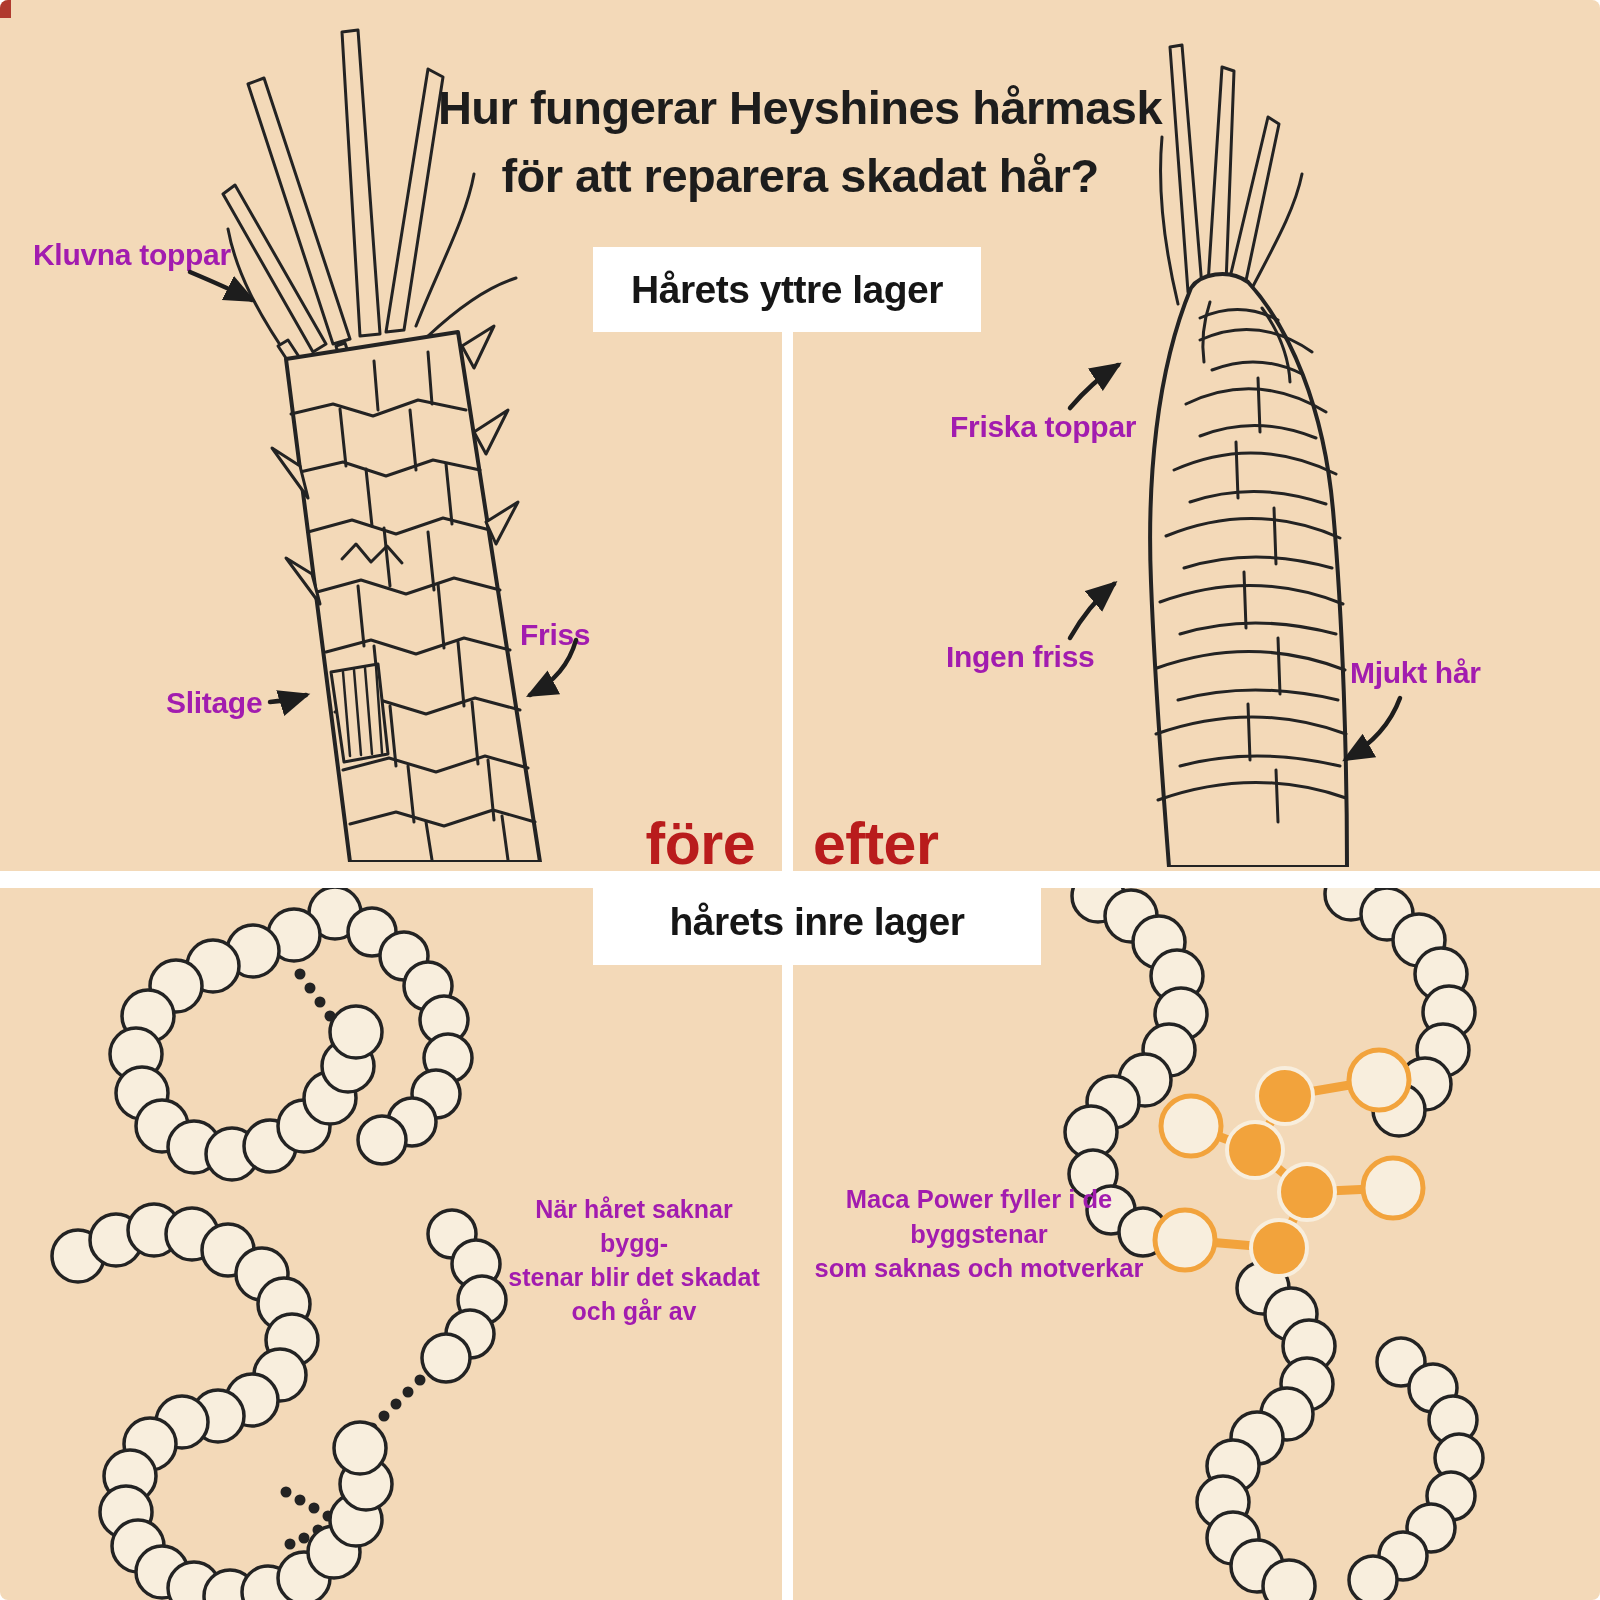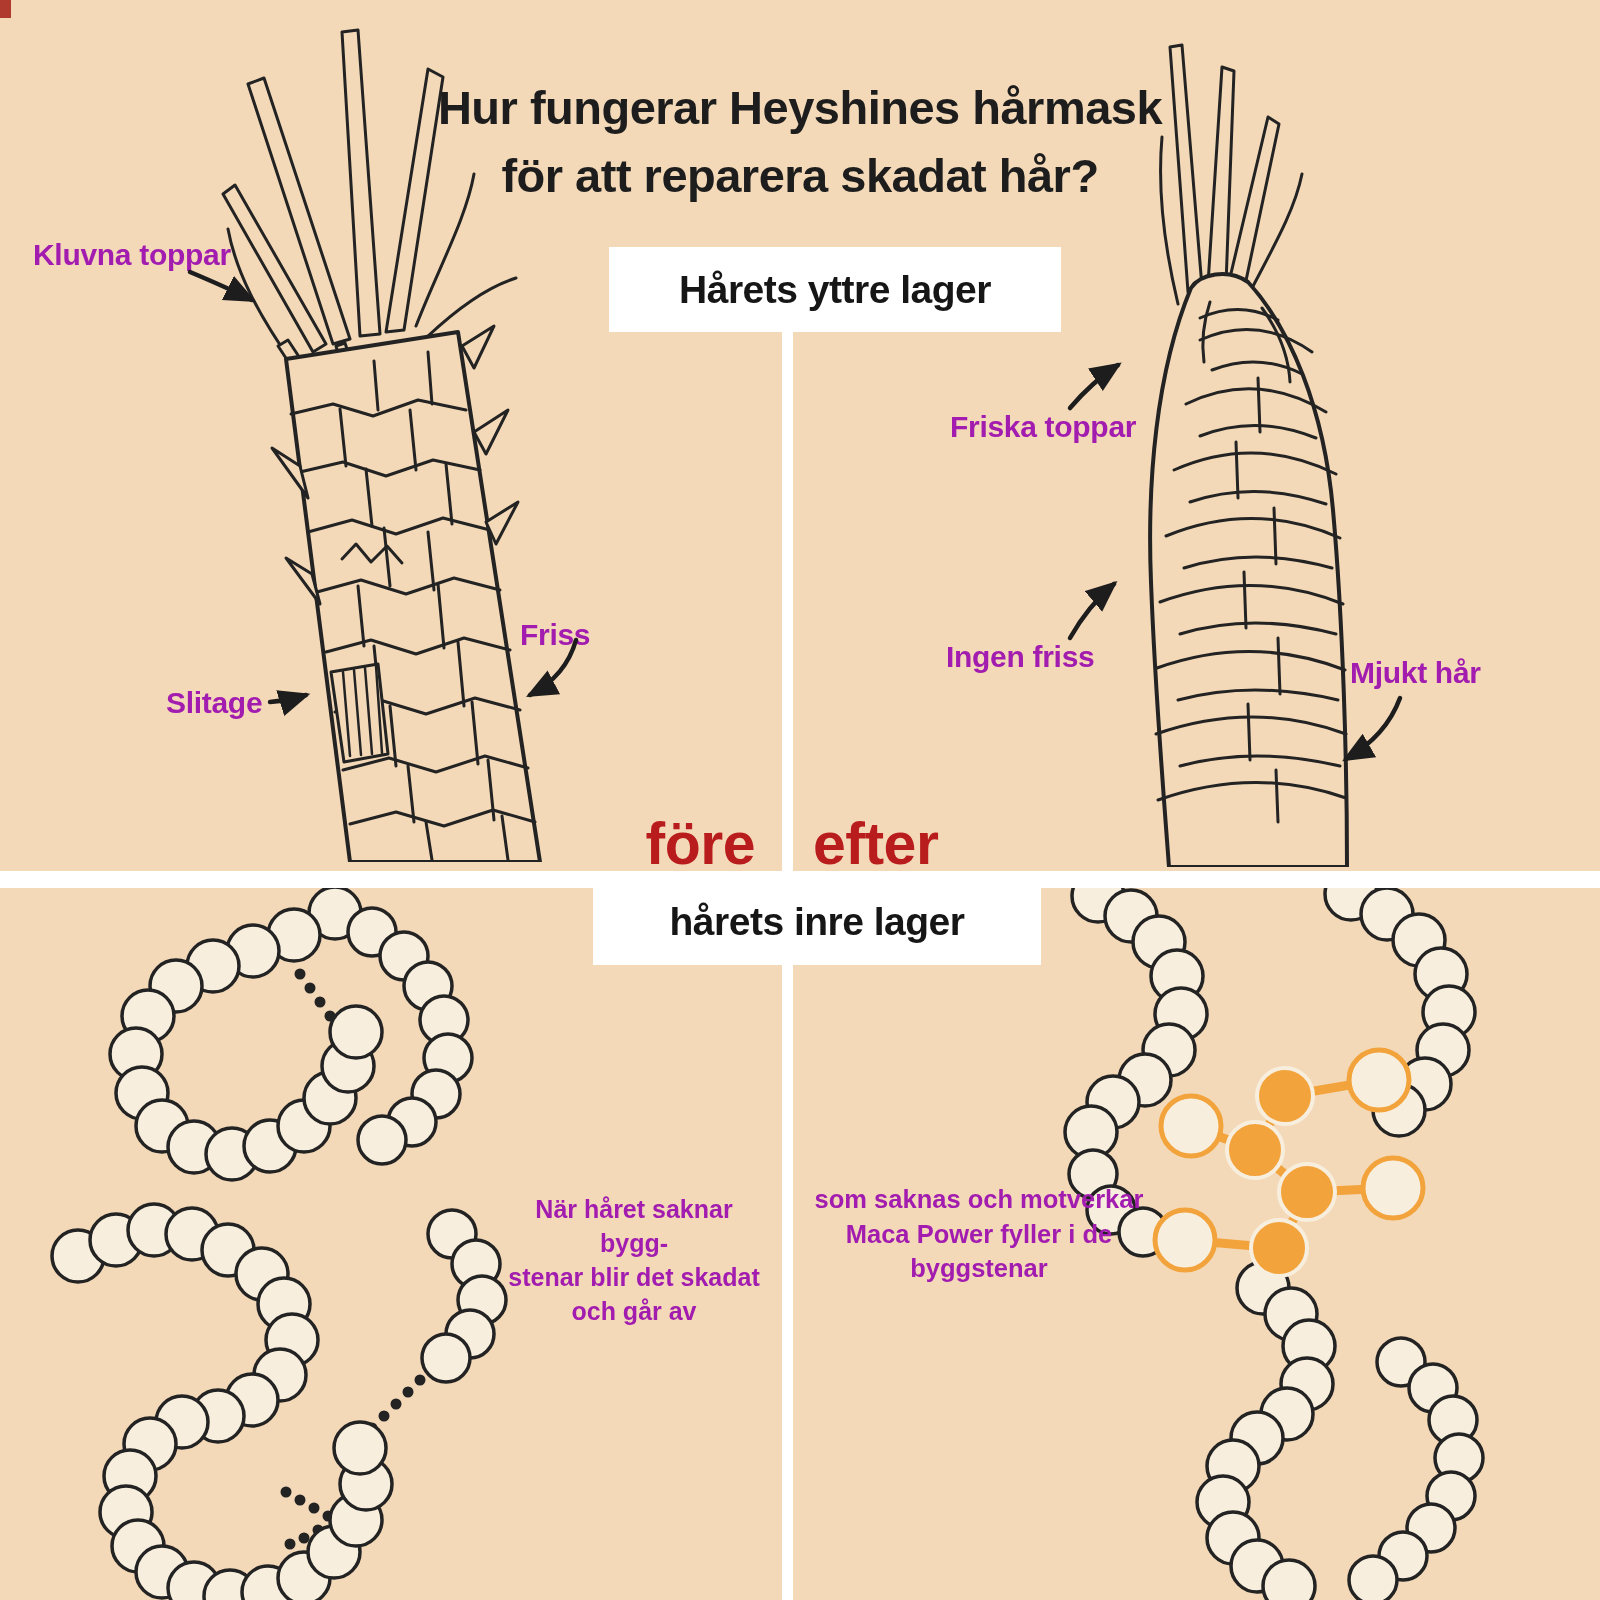--- a/index.html
+++ b/index.html
@@ -5,20 +5,21 @@
   * { box-sizing: border-box; margin: 0; padding: 0; }
   html,body { width:1600px; height:1600px; }
   body { font-family: "Liberation Sans", "DejaVu Sans", sans-serif; }
 
   .canvas {
     position: relative;
     width: 1600px; height: 1600px;
     background: #f3d9b8;
     overflow: hidden;
     color: #1f1f1f;
+    border-radius: 8px;
   }
 
   .abs { position: absolute; }
 
   
   .title {
     left: 200px; top: 74px; width: 1200px;
     text-align: center;
     font-size: 47px; font-weight: 700;
     letter-spacing: -0.5px;
@@ -34,21 +35,21 @@
   
   .panel {
     background: #ffffff;
     display: flex; align-items: center; justify-content: center;
     z-index: 25;
     font-weight: 700;
     font-size: 39px;
     letter-spacing: -0.5px;
     color: #161616;
   }
-  .panel.outer { left: 609px; top: 247px; width: 452px; height: 85px; }
+  .panel.outer { left: 593px; top: 247px; width: 388px; height: 85px; }
   .panel.inner { left: 593px; top: 879px; width: 448px; height: 86px; }
 
   
   .compare {
     font-size: 59px; font-weight: 700; z-index: 26; color: #b91c1c;
     letter-spacing: -0.5px;
   }
   .compare.before { left: 575px; top: 810px; width: 180px; text-align: right; }
   .compare.after  { left: 813px; top: 810px; }
 
@@ -454,22 +455,22 @@
   <div class="abs note n-friska">Friska toppar</div>
   <div class="abs note n-ingen">Ingen friss</div>
   <div class="abs note n-mjukt">Mjukt hår</div>
 
   <div class="abs caption left">
     <div>När håret saknar bygg-</div>
     <div>stenar blir det skadat</div>
     <div>och går av</div>
   </div>
   <div class="abs caption right">
+    <div>Maca Power fyller i de byggstenar</div>
     <div>som saknas och motverkar</div>
-    <div>Maca Power fyller i de byggstenar</div>
   </div>
 
   <svg class="layer arrows" style="left:0;top:0" width="1600" height="1600" viewBox="0 0 1600 1600">
     <defs>
       <marker id="ah" markerWidth="9" markerHeight="8" refX="6" refY="3" orient="auto">
         <path d="M0,0 L7,3 L0,6 Z" fill="#1d1d1d"></path>
       </marker>
     </defs>
     <path class="arrow" d="M190 272 Q228 288 252 300" marker-end="url(#ah)"></path>
     <path class="arrow" d="M576 640 Q566 676 530 695" marker-end="url(#ah)"></path>

